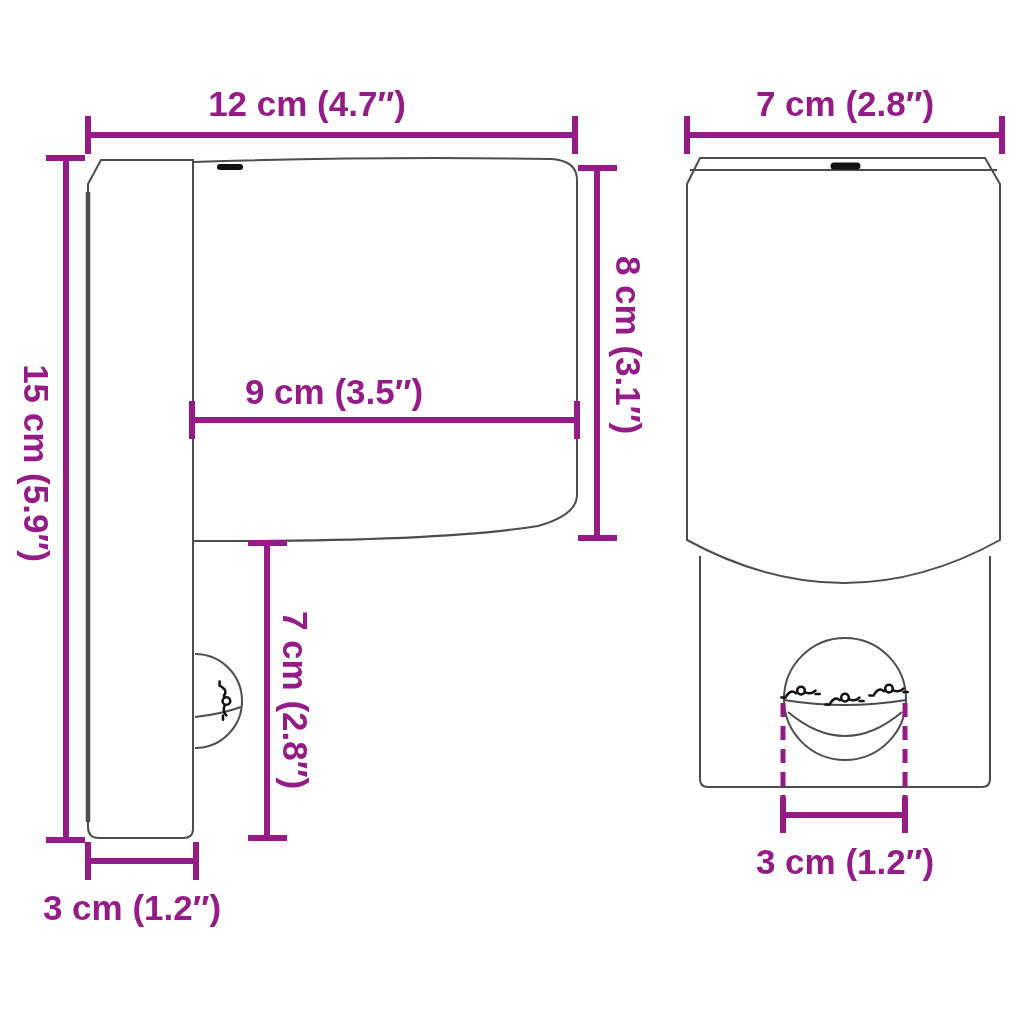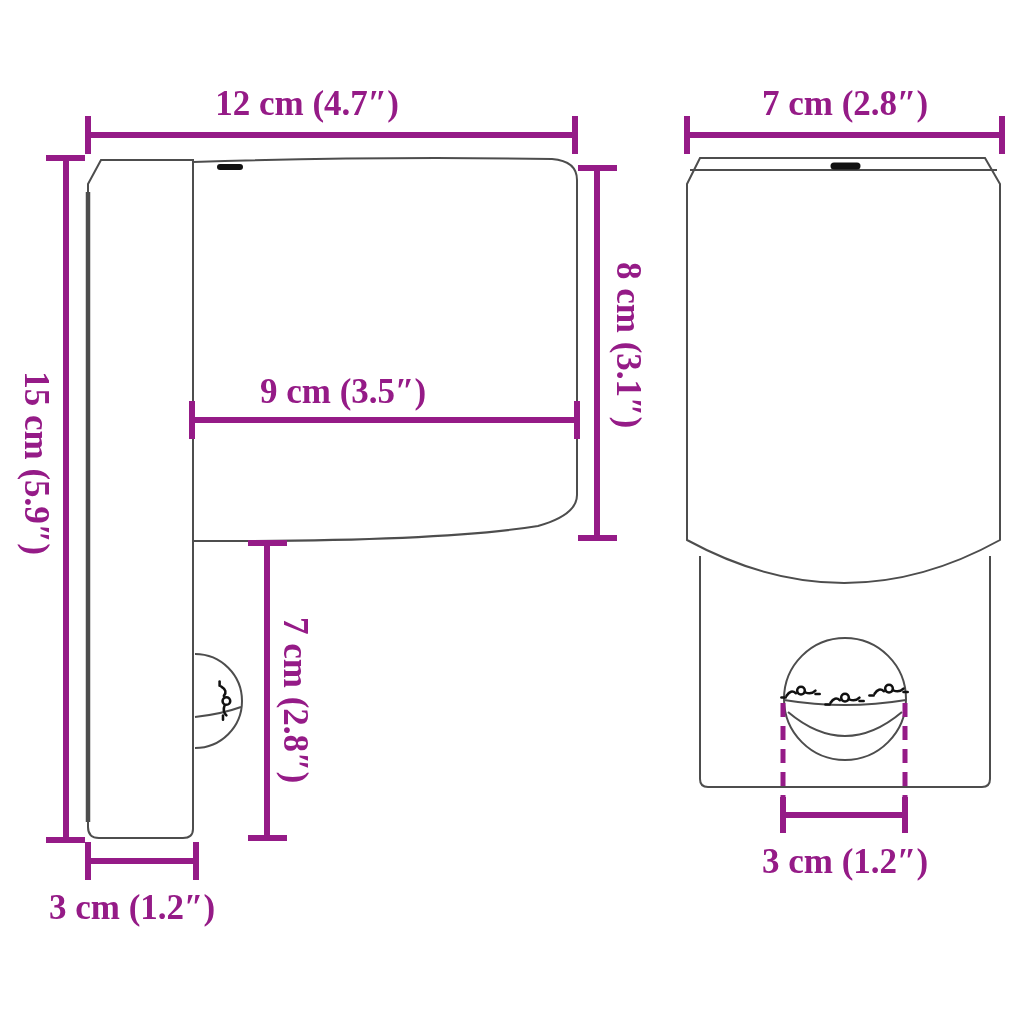--- a/index.html
+++ b/index.html
@@ -4,21 +4,21 @@
 <style>
   :root{
     --color-dimension:#951B87;
     --color-outline:#4D4D4D;
     --color-detail:#111111;
     --color-bg:#FFFFFF;
   }
   html,body{margin:0;padding:0;background:var(--color-bg);}
   #canvas{
     position:relative;width:1024px;height:1024px;background:var(--color-bg);
-    overflow:hidden;font-family:Liberation Serif, serif;
+    overflow:hidden;font-family:Liberation Sans, sans-serif;
   }
   #drawing{position:absolute;left:0;top:0;}
   .outline{fill:none;stroke:var(--color-outline);stroke-width:2;}
   .outline-fill{fill:#fff;stroke:var(--color-outline);stroke-width:2;}
   .outline-thick{fill:none;stroke:var(--color-outline);stroke-width:4.5;}
   .detail-line{fill:none;stroke:var(--color-detail);}
   .curl{fill:none;stroke:var(--color-detail);stroke-width:3;stroke-linecap:round;}
   .dim{fill:none;stroke:var(--color-dimension);stroke-width:6;}
   .dim-dash{fill:none;stroke:var(--color-dimension);stroke-width:5;stroke-dasharray:14 9;}
   .label{
@@ -127,21 +127,21 @@
       </g>
     </g>
   </svg>
 
   <div class="label" style="left:307px;top:103px">12 cm (4.7″)</div>
 
   <div class="label rot" style="left:36px;top:463px">15 cm (5.9″)</div>
 
   <div class="label rot" style="left:628px;top:345px">8 cm (3.1″)</div>
 
-  <div class="label" style="left:343px;top:391px">9 cm (3.5″)</div>
+  <div class="label" style="left:334px;top:391px">9 cm (3.5″)</div>
 
   <div class="label rot" style="left:295px;top:700px">7 cm (2.8″)</div>
 
   <div class="label" style="left:132px;top:907px">3 cm (1.2″)</div>
 
   <div class="label" style="left:845px;top:103px">7 cm (2.8″)</div>
 
   <div class="label" style="left:845px;top:861px">3 cm (1.2″)</div>
 </div>
 

